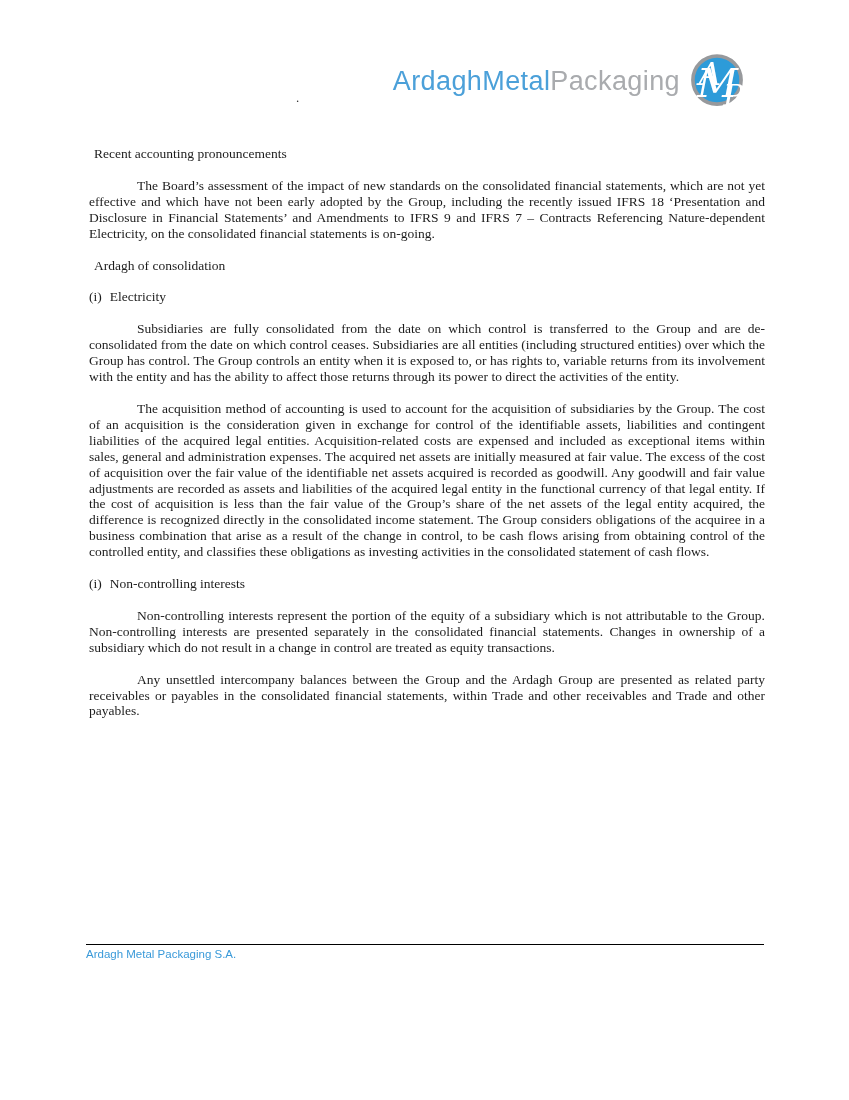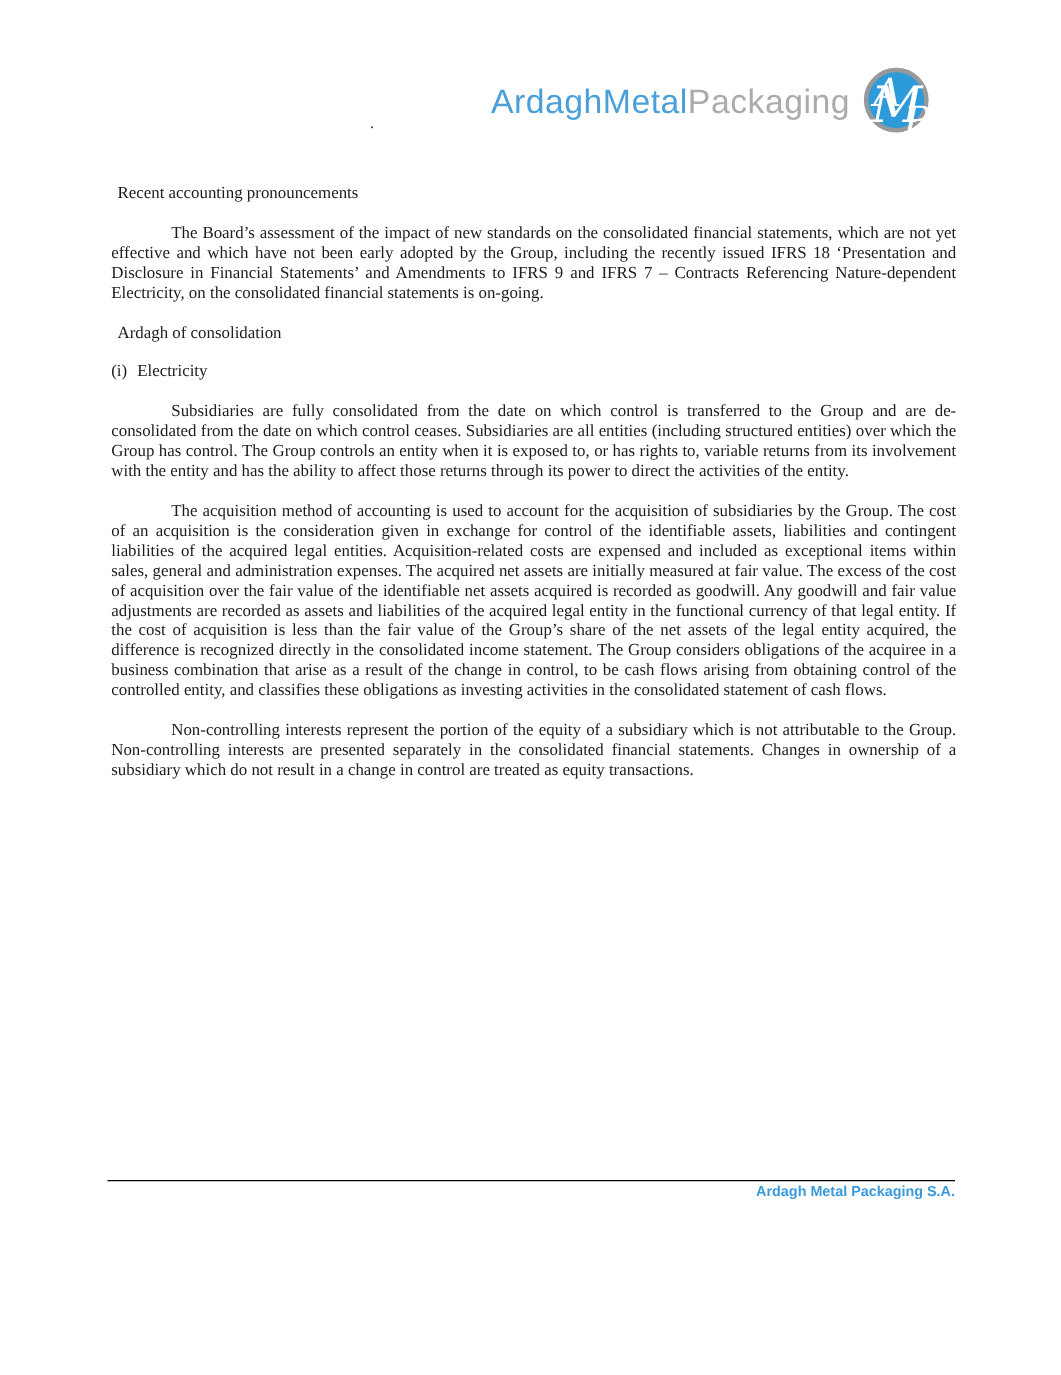--- a/index.html
+++ b/index.html
@@ -76,26 +76,24 @@
   
   .footer{
     position:absolute;
     left:86px;
     top:944px;
     width:678px;
     border-top:1.6px solid #000000;
     padding-top:2px;
   }
   .footer-company{
-    text-align:right;
     font-family:"Liberation Sans", sans-serif;
     font-size:11.5px;
     color:var(--footer-blue);
     line-height:14px;
-    font-weight:bold;
   }
   .page-number{
     position:absolute;
     top:995px;
     left:0;
     width:849px;
     text-align:center;
     font-size:13.5px;
     color:var(--text-color);
   }
@@ -130,26 +128,30 @@
     <div class="h">Ardagh of consolidation</div>
 
     <div class="li">
       <span class="m">(i)</span><span>Electricity</span>
     </div>
 
     <p class="p">Subsidiaries are fully consolidated from the date on which control is transferred to the Group and are de-consolidated from the date on which control ceases. Subsidiaries are all entities (including structured entities) over which the Group has control. The Group controls an entity when it is exposed to, or has rights to, variable returns from its involvement with the entity and has the ability to affect those returns through its power to direct the activities of the entity.</p>
 
     <p class="p">The acquisition method of accounting is used to account for the acquisition of subsidiaries by the Group. The cost of an acquisition is the consideration given in exchange for control of the identifiable assets, liabilities and contingent liabilities of the acquired legal entities. Acquisition-related costs are expensed and included as exceptional items within sales, general and administration expenses. The acquired net assets are initially measured at fair value. The excess of the cost of acquisition over the fair value of the identifiable net assets acquired is recorded as goodwill. Any goodwill and fair value adjustments are recorded as assets and liabilities of the acquired legal entity in the functional currency of that legal entity. If the cost of acquisition is less than the fair value of the Group’s share of the net assets of the legal entity acquired, the difference is recognized directly in the consolidated income statement. The Group considers obligations of the acquiree in a business combination that arise as a result of the change in control, to be cash flows arising from obtaining control of the controlled entity, and classifies these obligations as investing activities in the consolidated statement of cash flows.</p>
 
+    <div class="li">
+      <span class="m">(i)</span><span>Non-controlling interests</span>
+    </div>
 
     <p class="p">Non-controlling interests represent the portion of the equity of a subsidiary which is not attributable to the Group. Non-controlling interests are presented separately in the consolidated financial statements. Changes in ownership of a subsidiary which do not result in a change in control are treated as equity transactions.</p>
 
 
 
 
+    <p class="p">Any unsettled intercompany balances between the Group and the Ardagh Group are presented as related party receivables or payables in the consolidated financial statements, within Trade and other receivables and Trade and other payables.</p>
 
   </main>
 
   <div class="footer">
     <div class="footer-company">Ardagh Metal Packaging S.A.</div>
   </div>
 
   <div class="page-number">F-17</div>
 
 </div>

